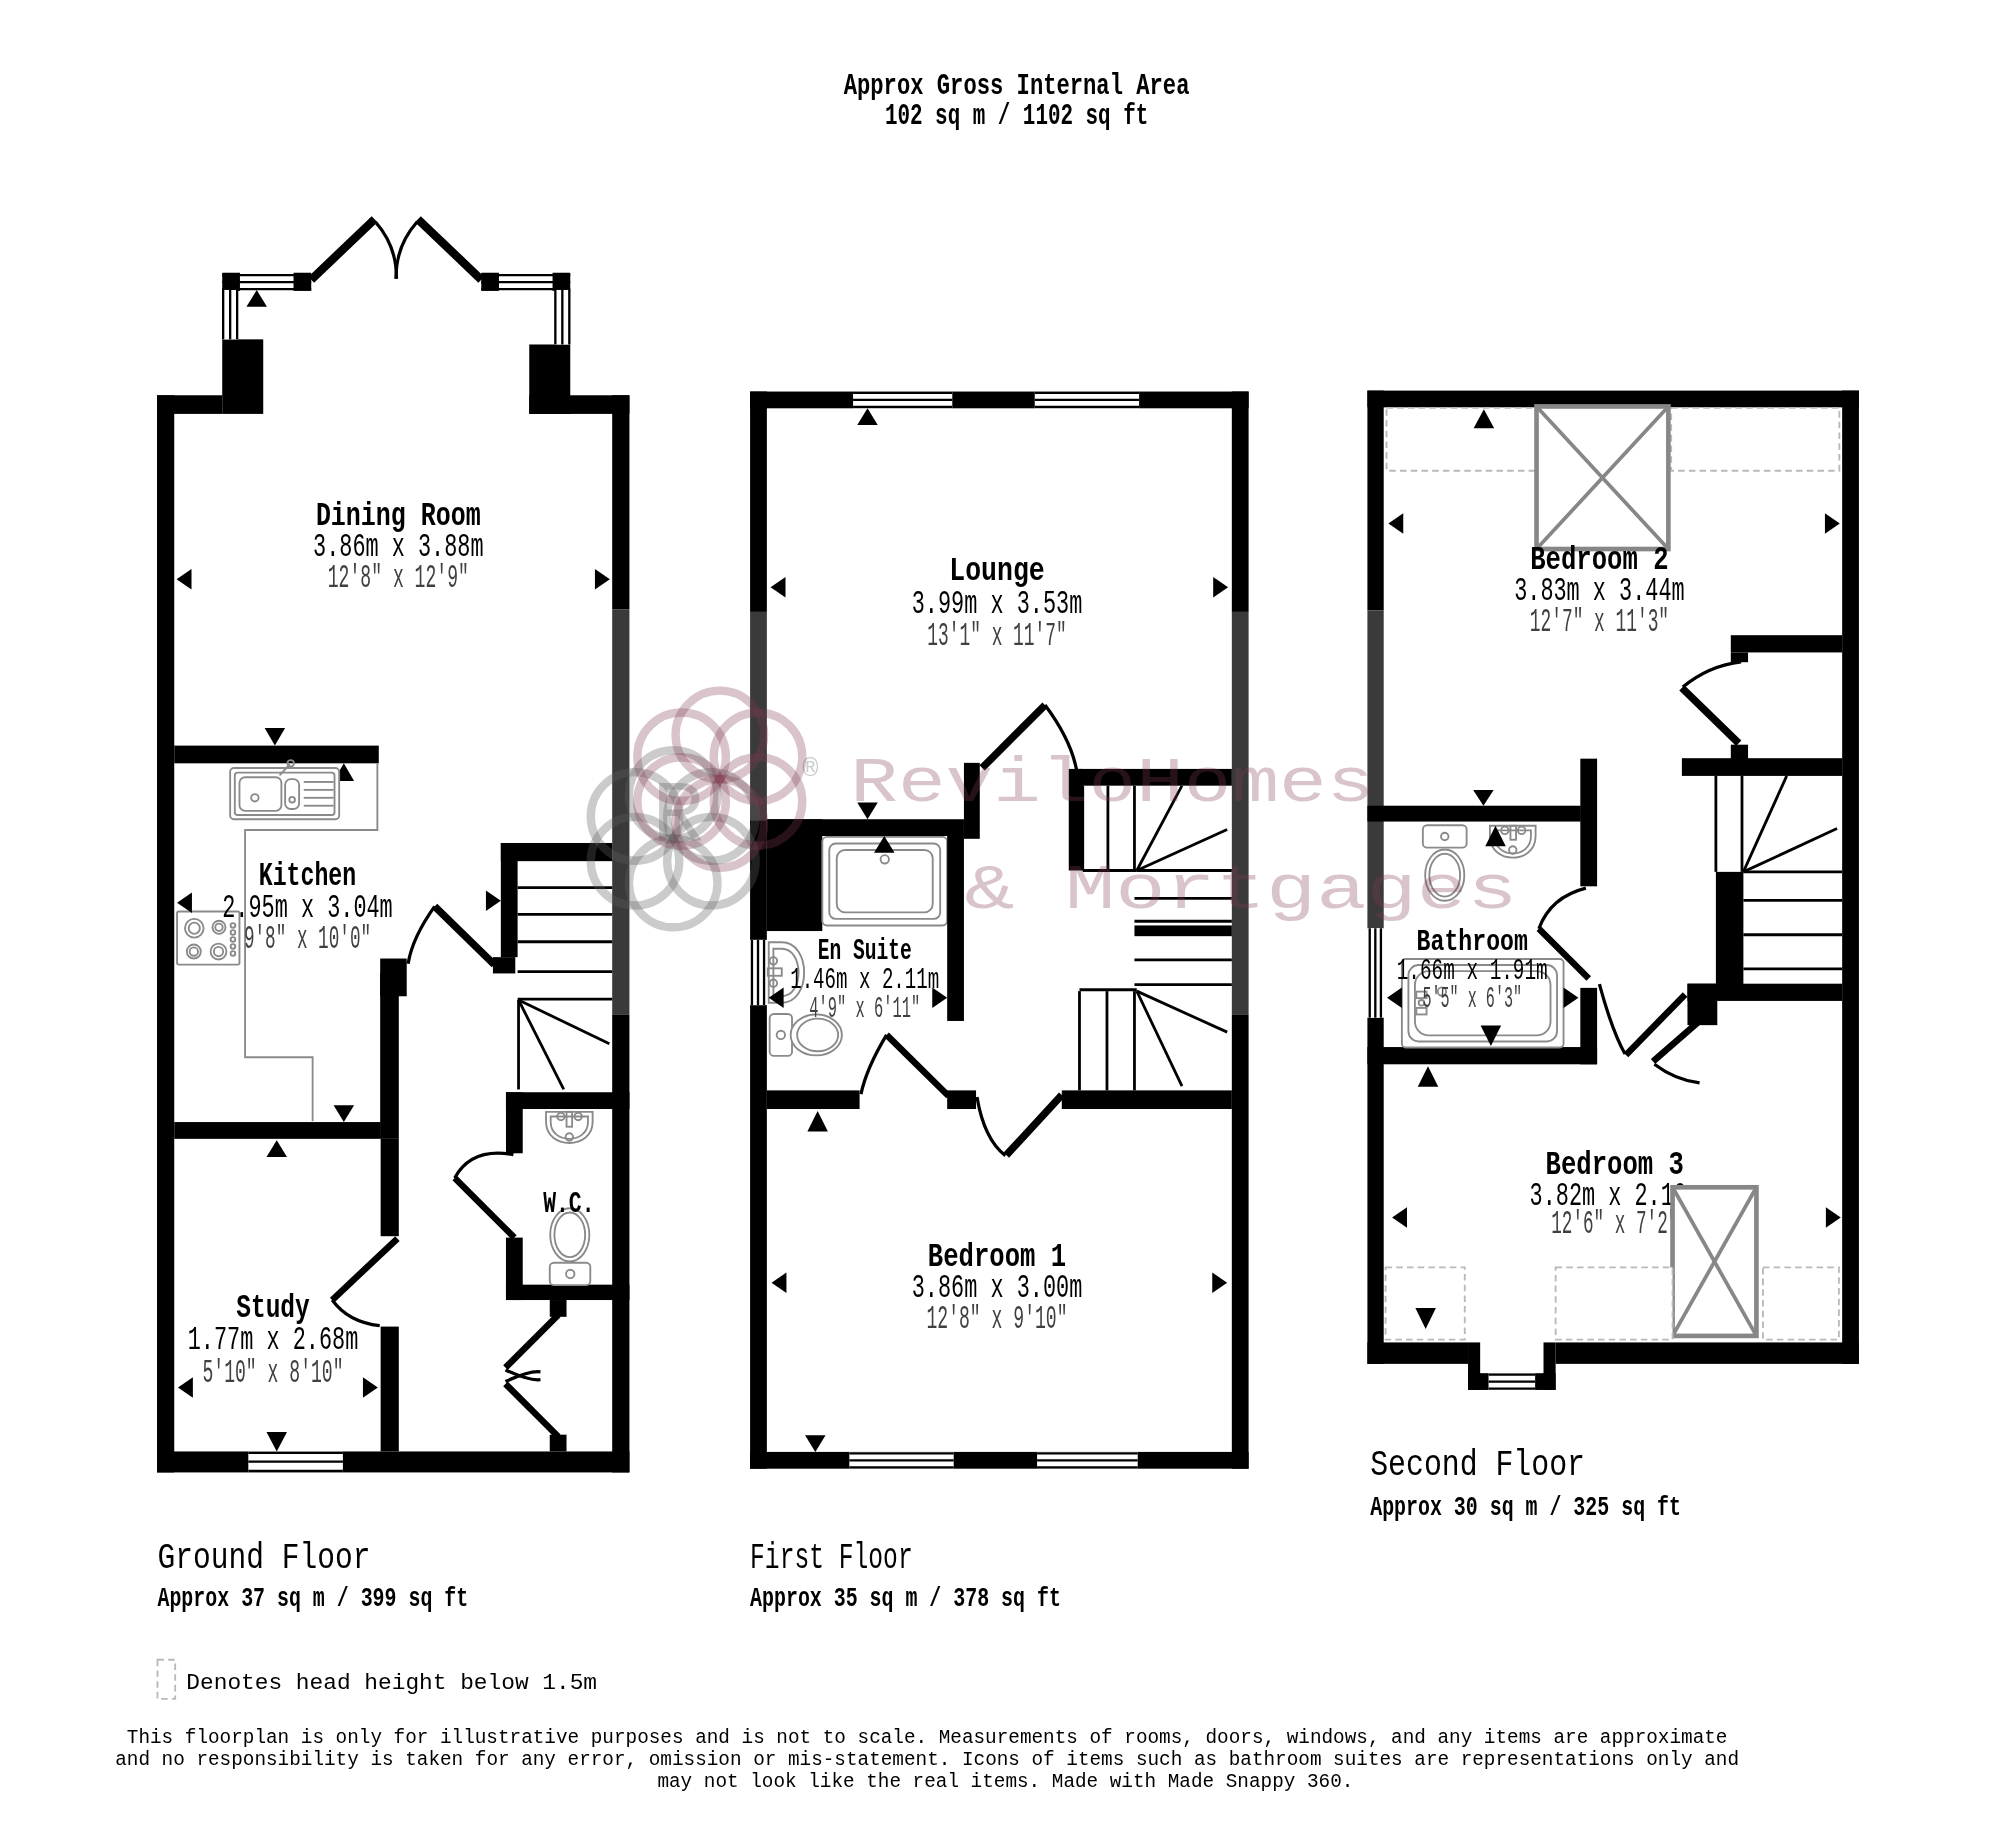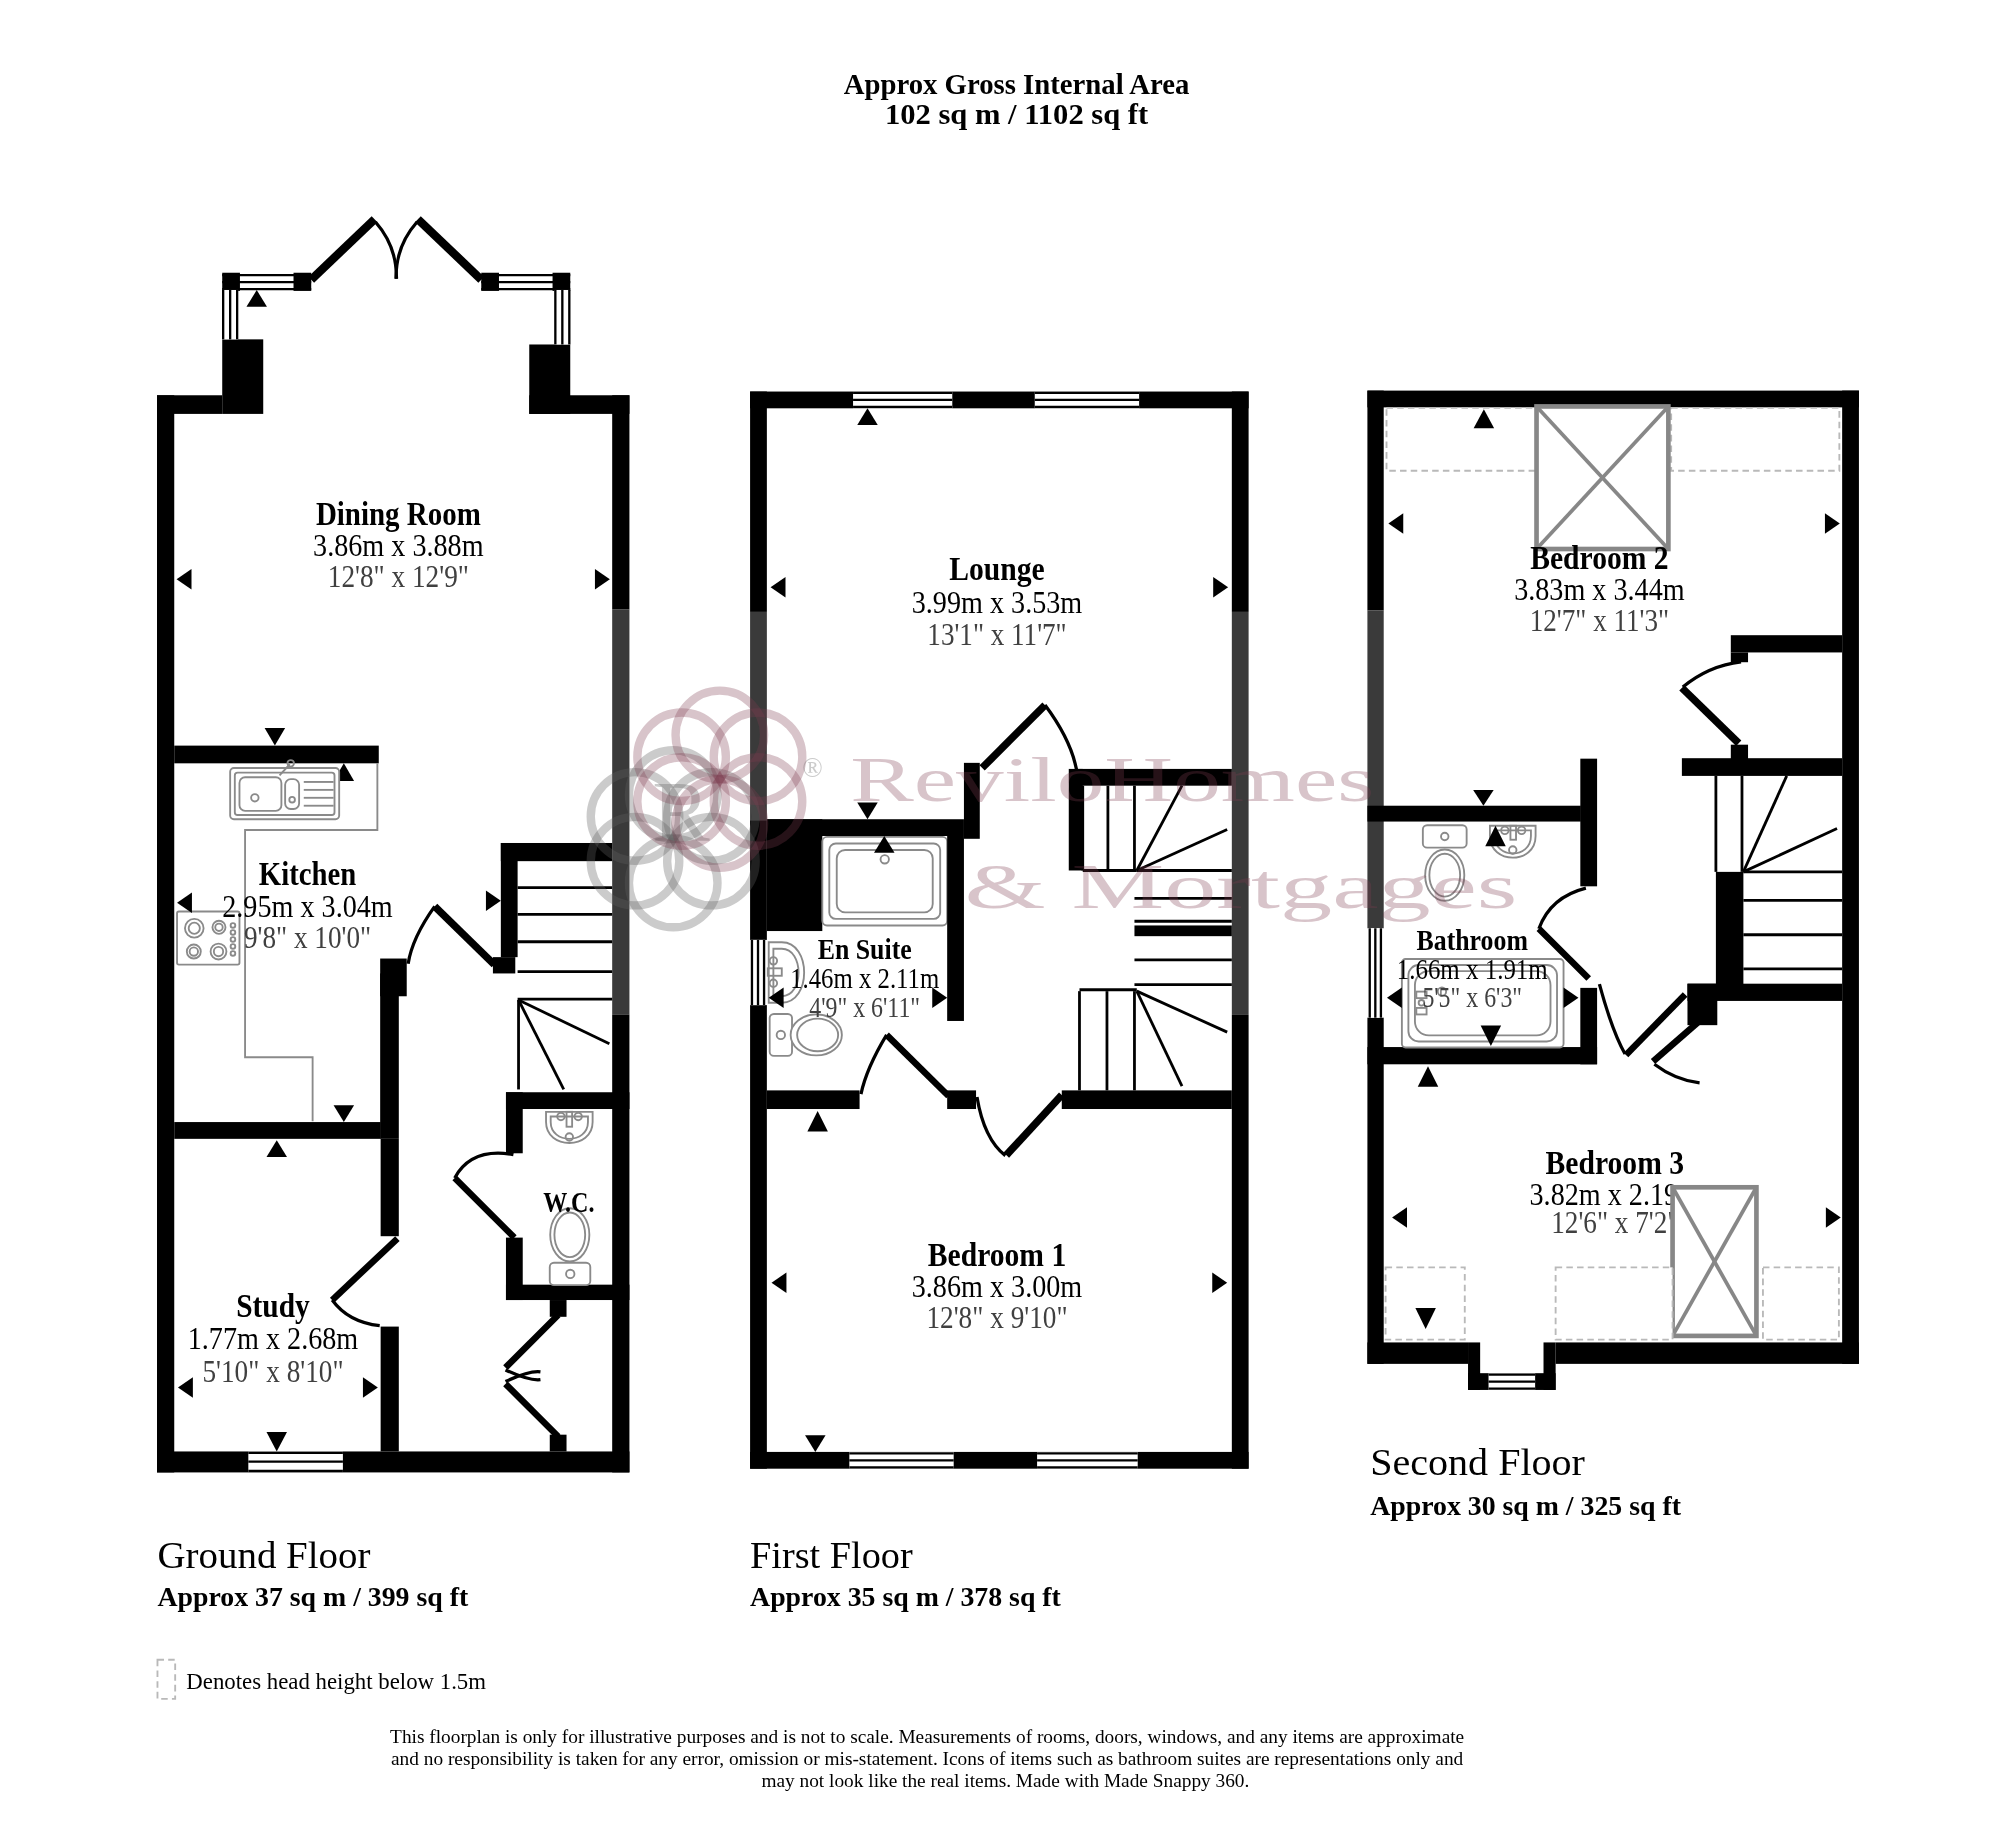--- a/index.html
+++ b/index.html
@@ -1,16 +1,16 @@
 <!DOCTYPE html>
 <html style="font-size:7.5px"><head>
 <meta charset="utf-8">
 <style>
 html,body{margin:0;padding:0;background:#fff;}
-#page{width:2015px;height:1820px;position:relative;font-family:Liberation Serif, serif;border-radius:24px;}
+#page{width:2015px;height:1820px;position:relative;font-family:Liberation Mono, monospace;border-radius:24px;}
 svg{display:block;}
 .w{fill:#000;}
 .gw{fill:#3a3a3a;}
 .fx{fill:none;stroke:#8a8a8a;stroke-width:4;}
 .fxw{fill:#fff;stroke:#8a8a8a;stroke-width:4;}
 .tread{stroke:#000;stroke-width:6;fill:none;}
 .leaf{stroke:#000;fill:none;}
 .arc{stroke:#000;stroke-width:7;fill:none;}
 .win{stroke:#000;stroke-width:5;}
 .tn{font-weight:bold;font-size:72px;fill:#000;text-anchor:middle;}

